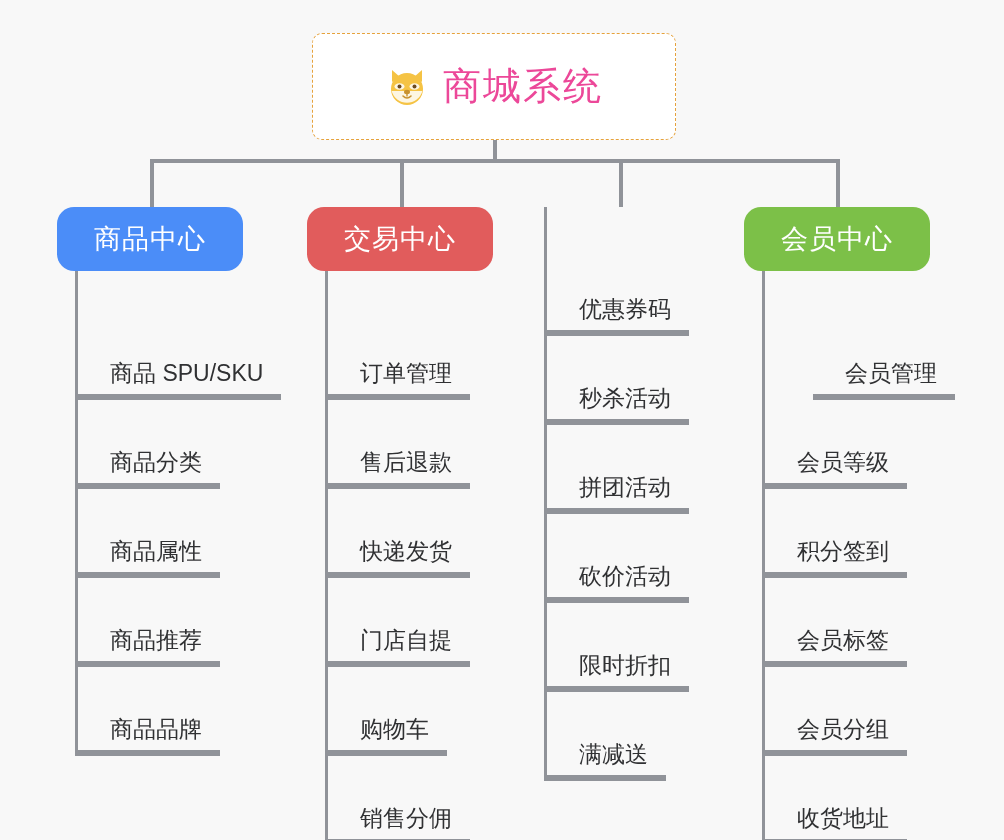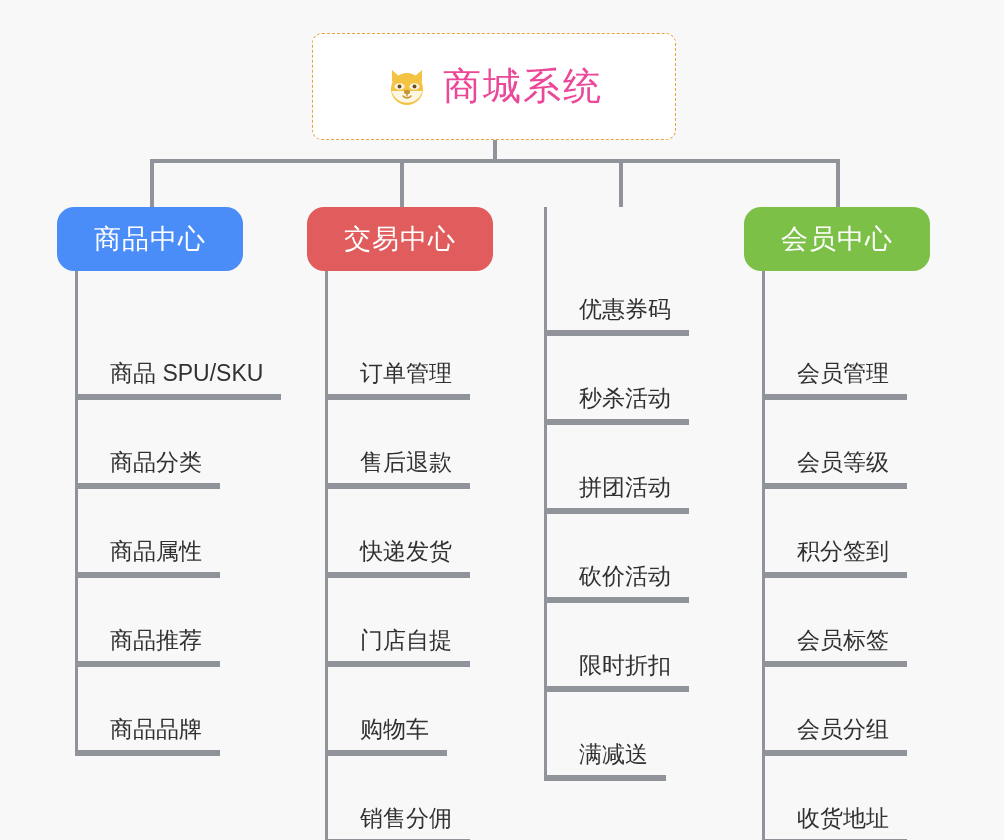--- a/index.html
+++ b/index.html
@@ -266,21 +266,21 @@
         </div>
     </div>
   </div>
 
   <div class="column col-4">
     <div class="cat-box" style="background: rgb(124, 192, 72);">
       <span>会员中心</span>
     </div>
     <div class="branch" style="border-left-color: rgb(144, 147, 153);">
       <div class="leaf">
-          <span class="leaf-inner" style="border-bottom-color: rgb(144, 147, 153);">
+          <span class="leaf-inner" style="border-bottom-color: rgb(144, 147, 153); margin-left: 48px;">
             <span class="leaf-label">会员管理</span>
           </span>
         </div>
       <div class="leaf">
           <span class="leaf-inner" style="border-bottom-color: rgb(144, 147, 153);">
             <span class="leaf-label">会员等级</span>
           </span>
         </div>
       <div class="leaf">
           <span class="leaf-inner" style="border-bottom-color: rgb(144, 147, 153);">

